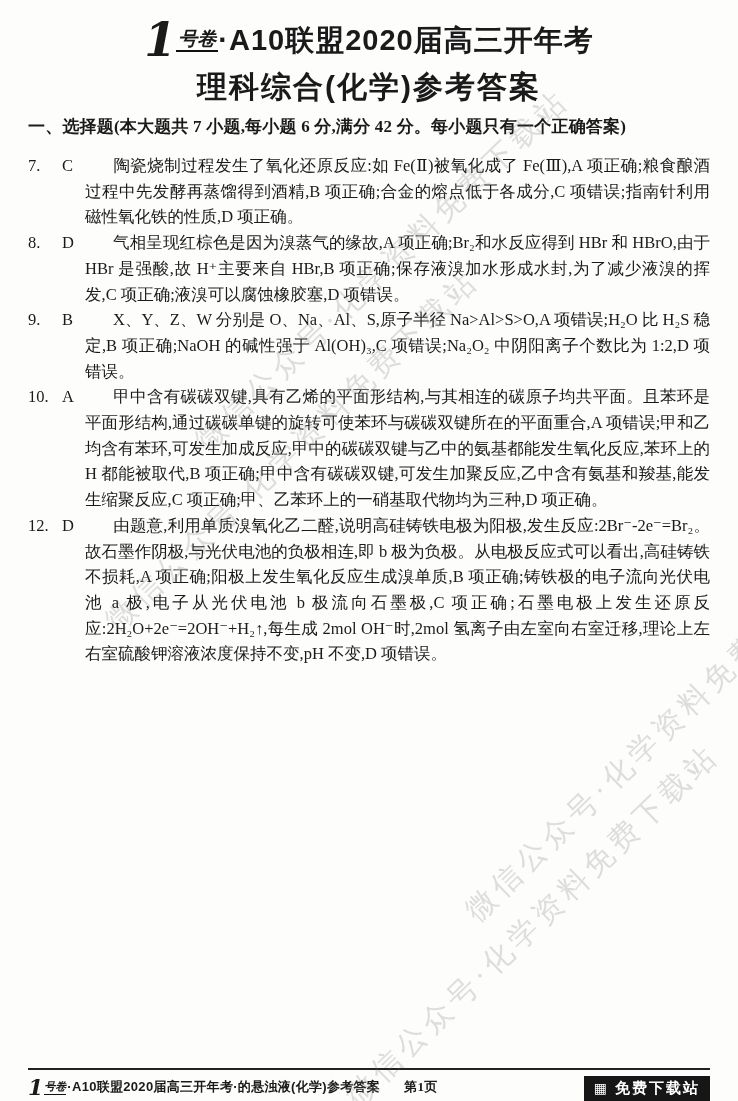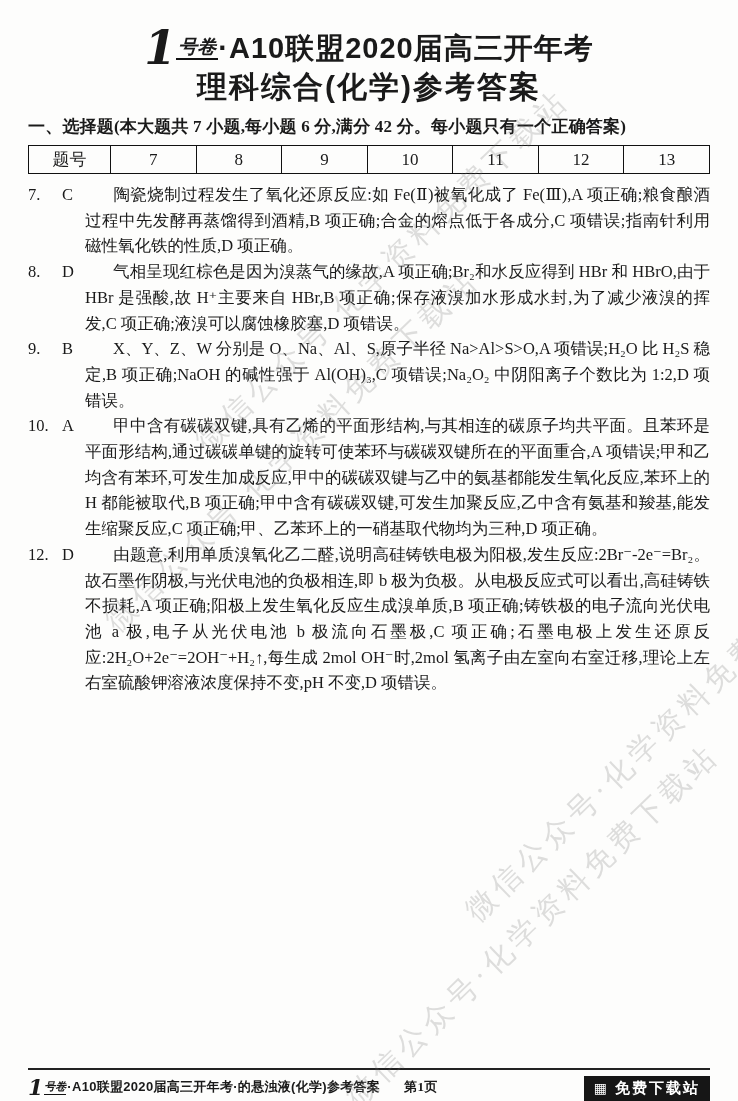--- a/index.html
+++ b/index.html
@@ -7,21 +7,21 @@
   body {
     background:#fdfdfc;
     color:#1a1a1a;
     font-family:"Liberation Serif","DejaVu Serif",serif;
     overflow:hidden;
     position:relative;
   }
   .page { position:relative; width:738px; height:1101px; padding:12px 28px; }
 
   
-  .header-line { text-align:center; height:54px; line-height:70px; white-space:nowrap; }
+  .header-line { text-align:center; height:54px; line-height:54px; white-space:nowrap; }
   .logo-one {
     font-family:"DejaVu Serif",serif;
     font-size:46px; font-weight:bold; font-style:italic;
     vertical-align:-4px; letter-spacing:-2px; padding-right:2px;
   }
   .logo-rest {
     font-size:19px; font-weight:bold; font-style:italic;
     border-bottom:2.5px solid #111; padding:0 2px 1px; vertical-align:7px;
   }
   .header-title {
@@ -113,30 +113,20 @@
     <div class="header-line">
       <span><span class="logo-one">1</span><span class="logo-rest">号卷</span></span><span class="header-title">·A10联盟2020届高三开年考</span>
     </div>
     <h1 class="subtitle">理科综合(化学)参考答案</h1>
   </header>
 
   <div class="section-heading">一、选择题(本大题共 7 小题,每小题 6 分,满分 42 分。每小题只有一个正确答案)</div>
 
   <table class="ans-table">
     <tbody>
-      <tr>
-        <td class="lbl">题号</td>
-        <td>7</td>
-        <td>8</td>
-        <td>9</td>
-        <td>10</td>
-        <td>11</td>
-        <td>12</td>
-        <td>13</td>
-      </tr>
     </tbody>
   </table>
 
   <div class="explanations">
     <p class="expl"><span class="head"><span class="num">7.</span><span class="ans">C</span></span><span class="txt">陶瓷烧制过程发生了氧化还原反应:如 Fe(Ⅱ)被氧化成了 Fe(Ⅲ),A 项正确;粮食酿酒过程中先发酵再蒸馏得到酒精,B 项正确;合金的熔点低于各成分,C 项错误;指南针利用磁性氧化铁的性质,D 项正确。</span></p>
     <p class="expl"><span class="head"><span class="num">8.</span><span class="ans">D</span></span><span class="txt">气相呈现红棕色是因为溴蒸气的缘故,A 项正确;Br₂和水反应得到 HBr 和 HBrO,由于 HBr 是强酸,故 H⁺主要来自 HBr,B 项正确;保存液溴加水形成水封,为了减少液溴的挥发,C 项正确;液溴可以腐蚀橡胶塞,D 项错误。</span></p>
     <p class="expl"><span class="head"><span class="num">9.</span><span class="ans">B</span></span><span class="txt">X、Y、Z、W 分别是 O、Na、Al、S,原子半径 Na&gt;Al&gt;S&gt;O,A 项错误;H₂O 比 H₂S 稳定,B 项正确;NaOH 的碱性强于 Al(OH)₃,C 项错误;Na₂O₂ 中阴阳离子个数比为 1:2,D 项错误。</span></p>
     <p class="expl"><span class="head"><span class="num">10.</span><span class="ans">A</span></span><span class="txt">甲中含有碳碳双键,具有乙烯的平面形结构,与其相连的碳原子均共平面。且苯环是平面形结构,通过碳碳单键的旋转可使苯环与碳碳双键所在的平面重合,A 项错误;甲和乙均含有苯环,可发生加成反应,甲中的碳碳双键与乙中的氨基都能发生氧化反应,苯环上的 H 都能被取代,B 项正确;甲中含有碳碳双键,可发生加聚反应,乙中含有氨基和羧基,能发生缩聚反应,C 项正确;甲、乙苯环上的一硝基取代物均为三种,D 项正确。</span></p>
     <p class="expl"><span class="head"><span class="num">12.</span><span class="ans">D</span></span><span class="txt">由题意,利用单质溴氧化乙二醛,说明高硅铸铁电极为阳极,发生反应:2Br⁻-2e⁻=Br₂。故石墨作阴极,与光伏电池的负极相连,即 b 极为负极。从电极反应式可以看出,高硅铸铁不损耗,A 项正确;阳极上发生氧化反应生成溴单质,B 项正确;铸铁极的电子流向光伏电池 a 极,电子从光伏电池 b 极流向石墨极,C 项正确;石墨电极上发生还原反应:2H₂O+2e⁻=2OH⁻+H₂↑,每生成 2mol OH⁻时,2mol 氢离子由左室向右室迁移,理论上左右室硫酸钾溶液浓度保持不变,pH 不变,D 项错误。</span></p>
   </div>

